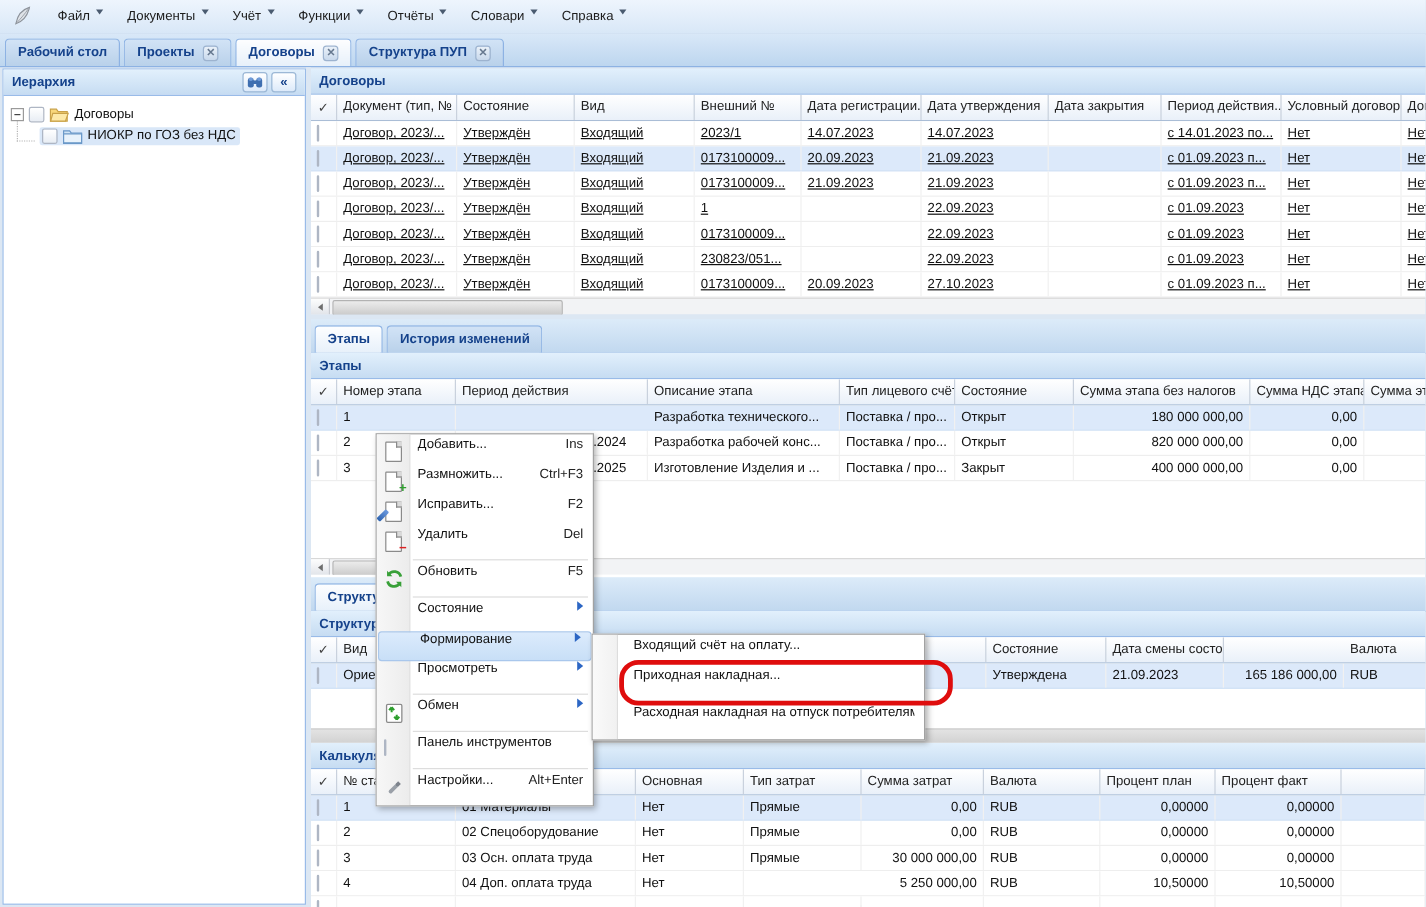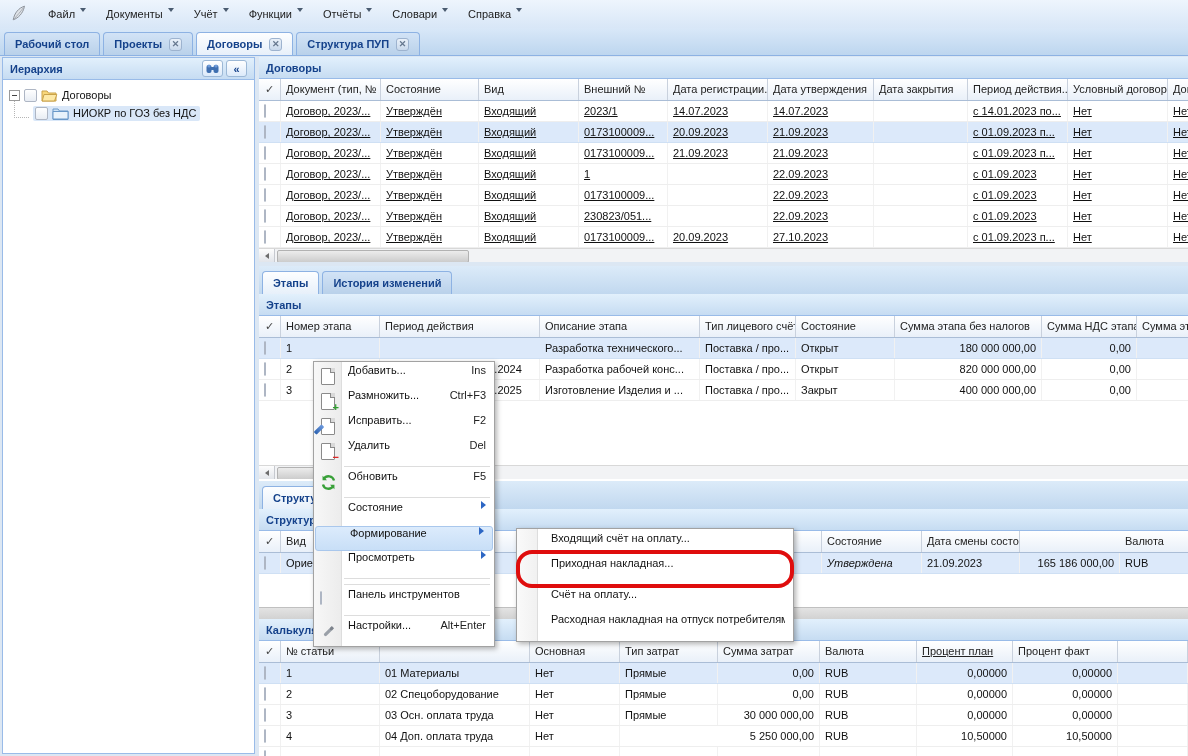--- a/index.html
+++ b/index.html
@@ -400,21 +400,21 @@
           <div class="hc" style="width: 541px;">Вид</div>
           <div class="hc" style="width: 100px;">Состояние</div>
           <div class="hc" style="width: 98px;">Дата смены состоя</div>
           <div class="hc" style="width: 100px; margin-top: 25px;">Сумма</div>
           <div class="hc" style="width: 120px;">Валюта</div>
         </div>
         <div class="grows" style="height: 76px;">
           <div class="grow sel">
             <div class="bc" style="width: 22px;"><span class="cbx"></span></div>
             <div class="bc" style="width: 541px;">Орие...</div>
-            <div class="bc" style="width: 100px; font-style: italic;">Утверждена</div>
+            <div class="bc" style="width: 100px;">Утверждена</div>
             <div class="bc" style="width: 98px;">21.09.2023</div>
             <div class="bc r" style="width: 100px;">165 186 000,00</div>
             <div class="bc" style="width: 120px;">RUB</div>
           </div>
         </div>
       </div>
   </div>
   <div class="graybar" style="top:551px"></div>
 
   <div class="sec" style="top:563px">
@@ -423,21 +423,21 @@
     </div>
     <div id="calc-grid">
         <div class="ghead">
           <div class="hc" style="width: 22px; text-align: center; color: rgb(68, 68, 68);">✓</div>
           <div class="hc" style="width: 99px;">№ статьи</div>
           <div class="hc" style="width: 150px;"></div>
           <div class="hc" style="width: 90px;">Основная</div>
           <div class="hc" style="width: 98px;">Тип затрат</div>
           <div class="hc" style="width: 102px;">Сумма затрат</div>
           <div class="hc" style="width: 97px;">Валюта</div>
-          <div class="hc" style="width: 96px; text-decoration: underline;">Процент план</div>
+          <div class="hc" style="width: 96px;">Процент план</div>
           <div class="hc" style="width: 105px;">Процент факт</div>
           <div class="hc" style="width: 70px;"></div>
         </div>
         <div class="grows" style="height: 94px;">
           <div class="grow sel">
             <div class="bc" style="width: 22px;"><span class="cbx"></span></div>
             <div class="bc" style="width: 99px;">1</div>
             <div class="bc" style="width: 150px;">01 Материалы</div>
             <div class="bc" style="width: 90px;">Нет</div>
             <div class="bc" style="width: 98px;">Прямые</div>
@@ -560,20 +560,29 @@
       <span class="lab">Формирование</span>
       <span class="marrow"></span>
     </div>
     <div class="mitem">
       <span class="lab">Просмотреть</span>
       <span class="marrow"></span>
     </div>
     <div class="msep">
       <i></i>
     </div>
+    <div class="mitem">
+      <span class="micon"><svg width="17" height="17" viewBox="0 0 16 16">
+          <rect x="2" y="1" width="12" height="14" rx="1" fill="#fff" stroke="#8a8a8a"></rect>
+          <path d="M6 7V3.2M6 3.2L4 5.4M6 3.2l2 2.2" stroke="#2e9e2e" stroke-width="1.6" fill="none"></path>
+          <path d="M10 9v3.8M10 12.8l-2-2.2M10 12.8l2-2.2" stroke="#2e9e2e" stroke-width="1.6" fill="none"></path>
+        </svg></span>
+      <span class="lab">Обмен</span>
+      <span class="marrow"></span>
+    </div>
     <div class="msep">
       <i></i>
     </div>
     <div class="mitem">
       <span class="micon"><span class="cbx" style="margin:1px 0 0 0"></span></span>
       <span class="lab">Панель инструментов</span>
     </div>
     <div class="msep">
       <i></i>
     </div>
@@ -581,31 +590,28 @@
       <span class="micon"><svg width="17" height="17" viewBox="0 0 16 16">
           <g transform="rotate(45 8 8)">
             <rect x="6.6" y="3.5" width="3" height="10" rx="1.3" fill="#9aa0a8"></rect>
             <path d="M6.6 2.2h3v2.6l-1.5 1.1-1.5-1.1z" fill="#7d838c"></path>
           </g>
         </svg></span>
       <span class="lab">Настройки...</span>
       <span class="sc">Alt+Enter</span>
     </div>
   </div>
-<div class="menu" id="ctx-submenu" style="left:516px;top:528px;width:278px;padding:3px 0">
+<div class="menu" id="ctx-submenu" style="left:493px;top:528px;width:278px;padding:3px 0">
   <div class="gutter" style="width:20px;background:linear-gradient(90deg,#fafafa,#f1f1f1)"></div>
 <div class="mitem">
       <span class="lab">Входящий счёт на оплату...</span>
     </div>
     <div class="mitem">
       <span class="lab">Приходная накладная...</span>
     </div>
     <div class="msep">
       <i></i>
     </div>
     <div class="mitem">
-      <span class="lab">Счёт на оплату...</span>
-    </div>
-    <div class="mitem">
       <span class="lab">Расходная накладная на отпуск потребителям...</span>
     </div>
   </div>
 <div class="annotation" id="red-annotation" style="left: 516px; top: 550px; width: 270px; height: 30px; border-color: rgb(223, 13, 13);"></div>
 
 </body></html>

